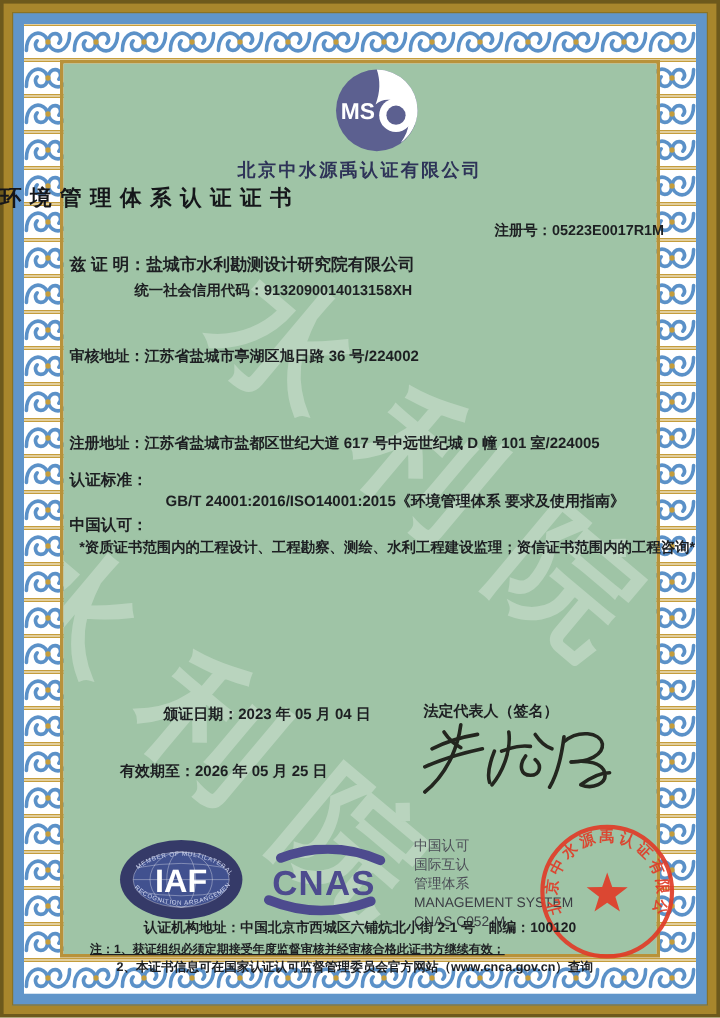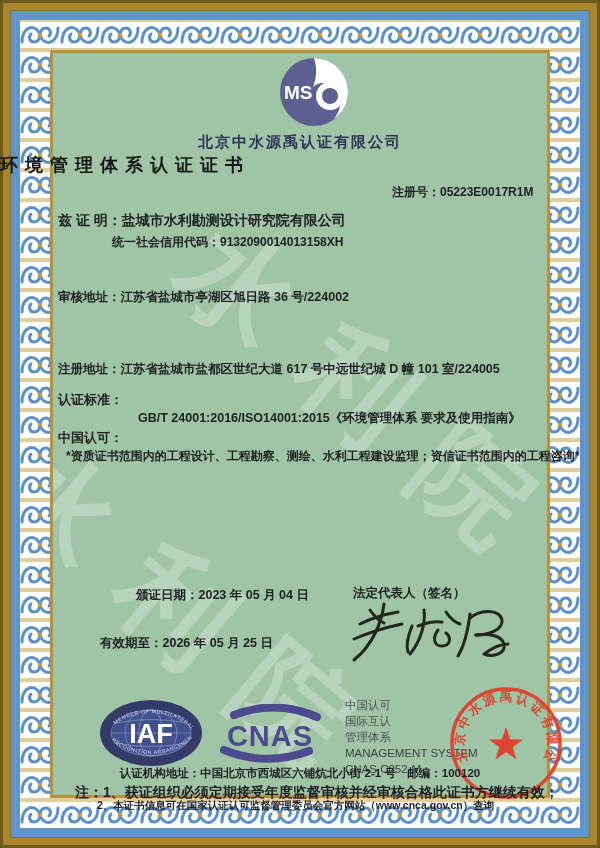--- a/index.html
+++ b/index.html
@@ -16,37 +16,37 @@
   
   .wm{position:absolute;font-size:112px;font-weight:700;letter-spacing:42px;
       color:rgba(255,255,255,0.28);white-space:nowrap;transform:rotate(40deg);
       transform-origin:left top;pointer-events:none;}
   
   .txt{position:absolute;color:#1d1f22;font-weight:700;white-space:nowrap;}
   .issuer{left:0;right:0;top:133px;text-align:center;font-size:15px;
           color:#2e3358;letter-spacing:2px;}
   .cert-title{left:0;right:0;top:153px;text-align:left;font-size:18px;
           color:#15161a;letter-spacing:7px;}
-  .regno{left:392px;top:184px;font-size:12px;}
+  .regno{left:412px;top:184px;font-size:12px;}
   .certify{left:58px;top:212px;font-size:14px;}
   .credit{left:112px;top:234px;font-size:12px;}
   .addr1{left:58px;top:289px;font-size:12.5px;}
   .addr2{left:58px;top:314px;font-size:12.5px;margin-top:47px;}
   .stdlab{left:58px;top:391px;font-size:13px;}
   .stdval{left:138px;top:410px;font-size:12.5px;}
   .scopelab{left:58px;top:429px;font-size:13px;}
   .scopeval{left:66px;top:448px;font-size:12px;}
   .issue{left:100px;top:587px;font-size:12.5px;margin-left:36px;}
   .valid{left:100px;top:607px;font-size:12.5px;margin-top:28px;}
   .legal{left:353px;top:585px;font-size:12.5px;}
   .acc-lines{left:345px;top:697px;font-size:11.5px;color:#4c4e57;
              font-weight:400;line-height:16px;white-space:nowrap;}
   .acc-lines .en{color:#3c3e45;}
   .orgaddr{left:0;right:0;top:766px;text-align:center;font-size:11.5px;}
-  .note1{left:75px;top:784px;font-size:14px;font-weight:600;}
+  .note1{left:75px;top:784px;font-size:10px;font-weight:600;text-decoration:underline;}
   .note2{left:97px;top:799px;font-size:10.5px;font-weight:600;}
 </style>
 </head>
 <body>
 
 <div class="abs b-outer"></div>
 <div class="abs b-blue"></div>
 <div class="abs b-white">
   <svg width="560" height="808">
     <defs>

